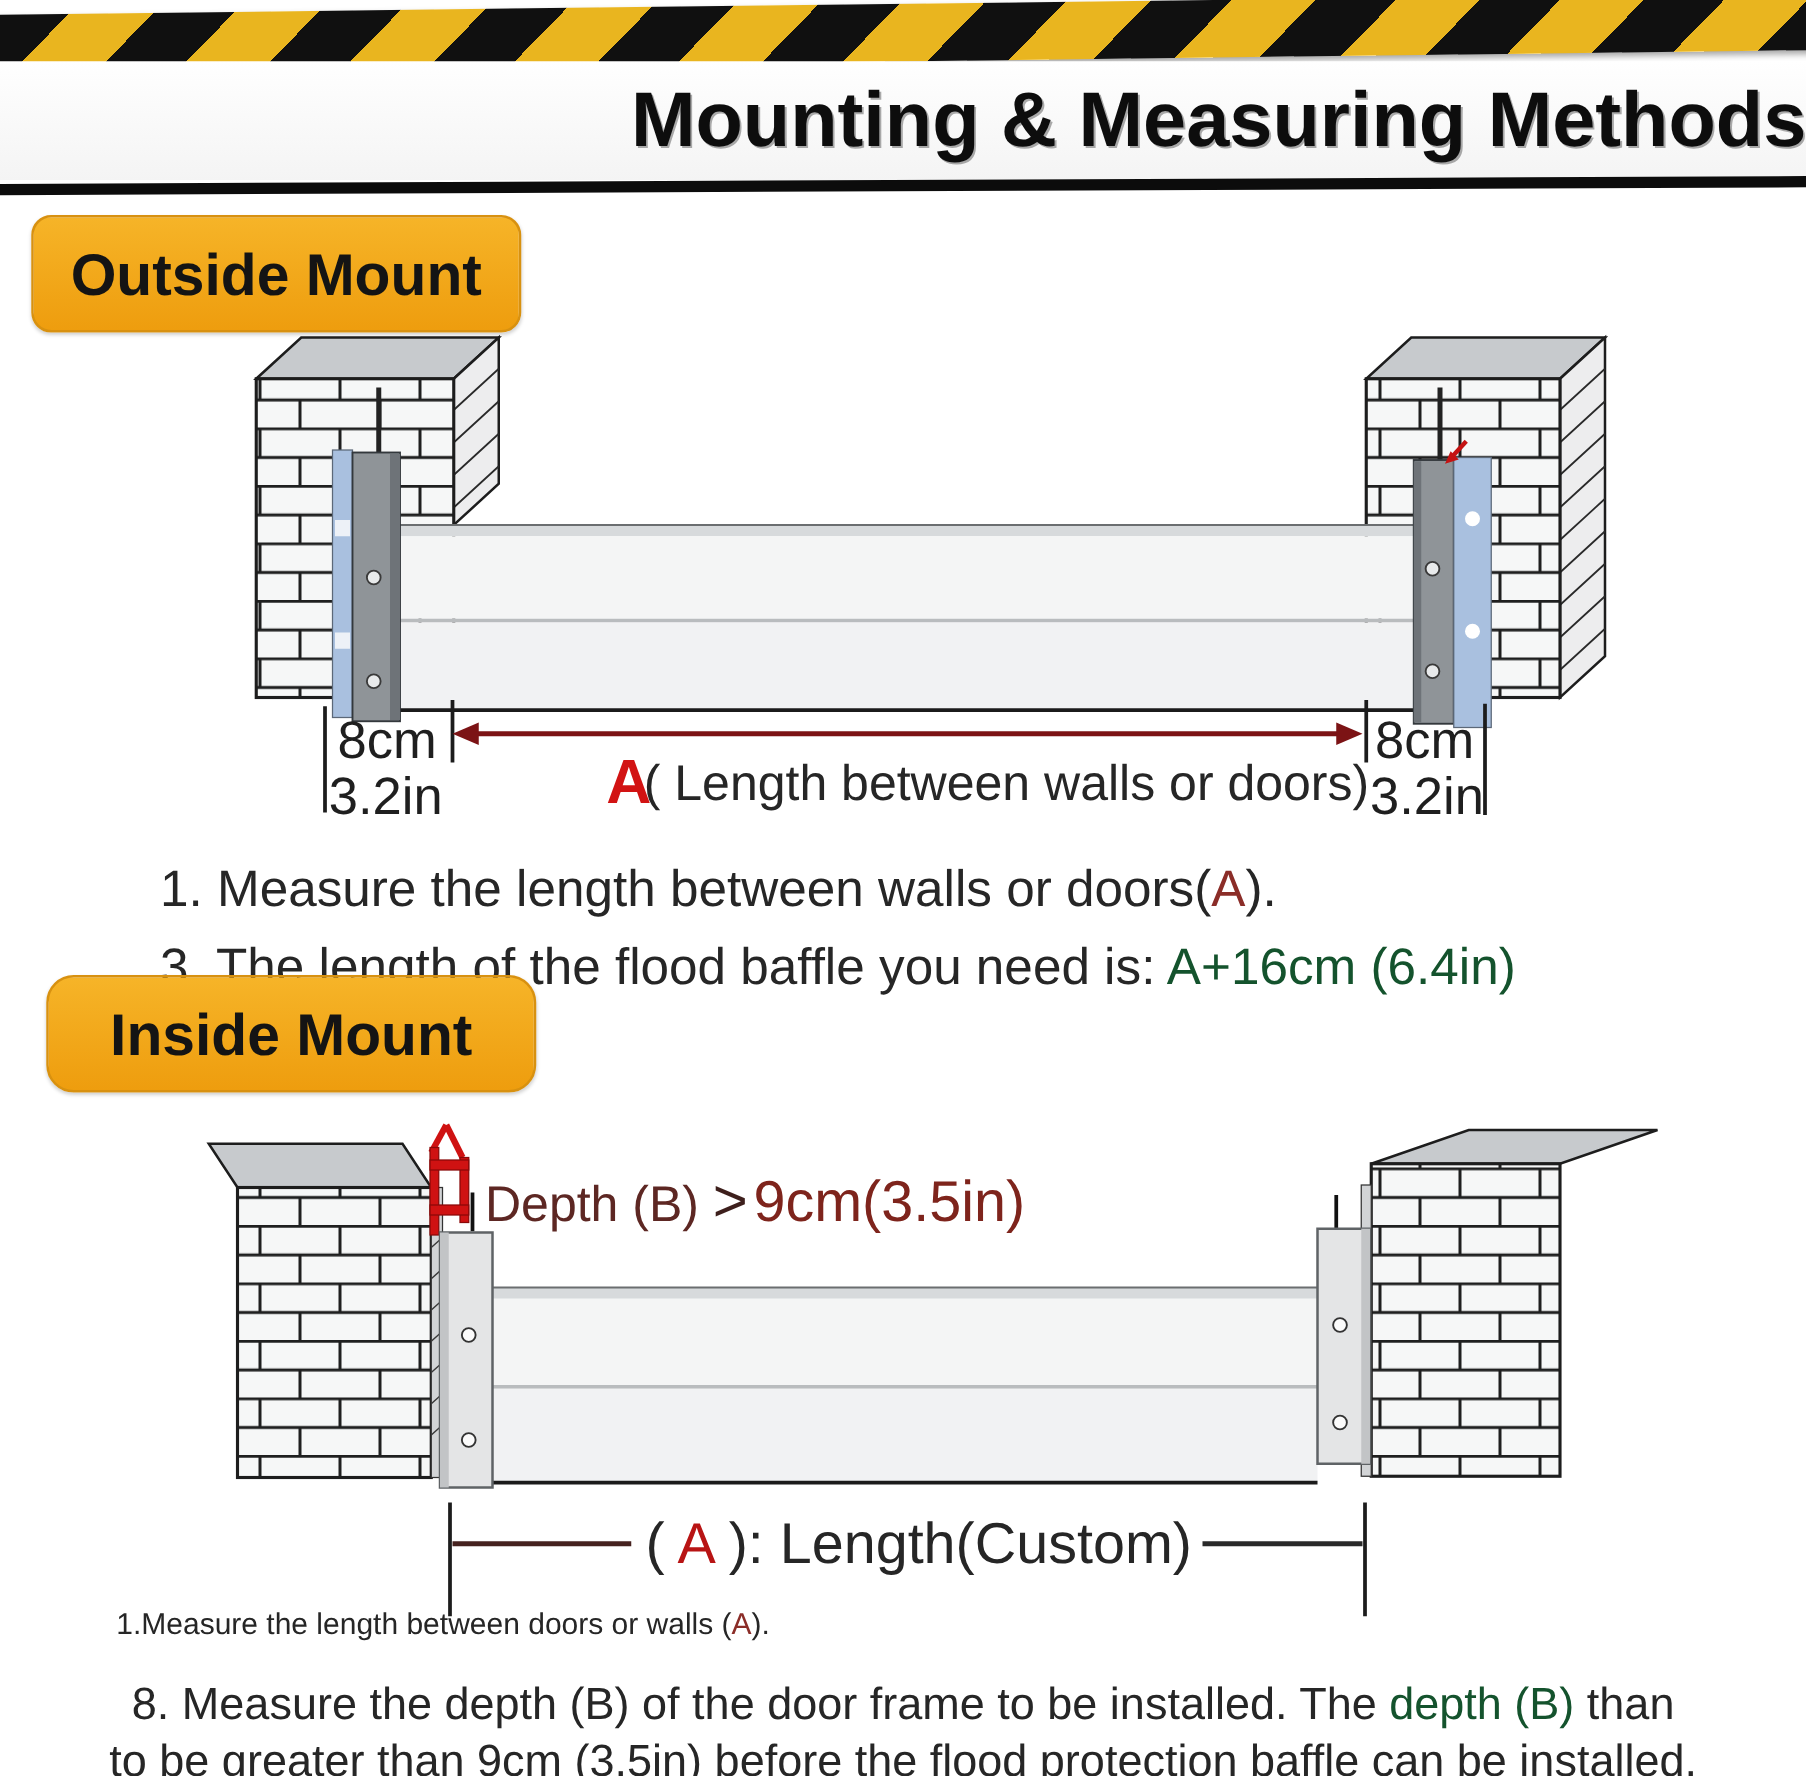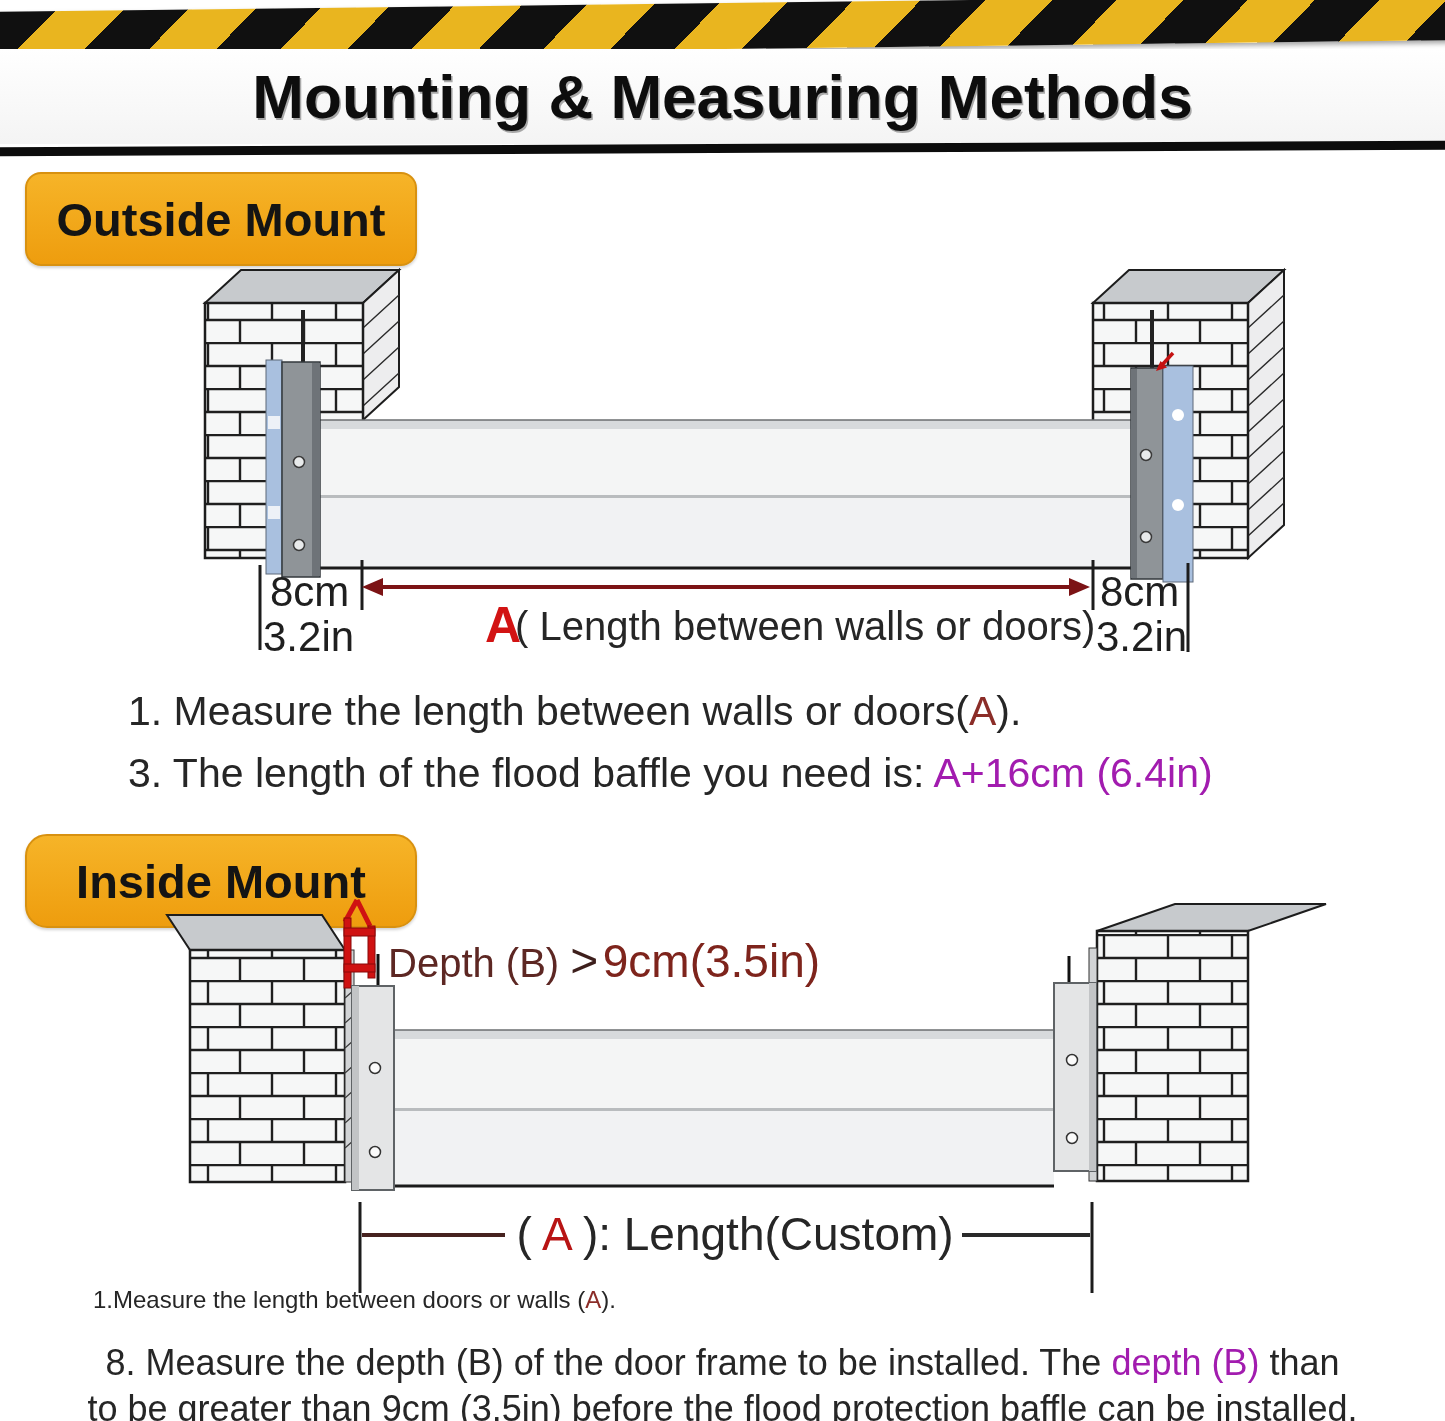--- a/index.html
+++ b/index.html
@@ -5,45 +5,45 @@
   html,body{margin:0;padding:0;background:#ffffff;}
   .page{position:relative;width:1445px;height:1421px;background:#ffffff;overflow:hidden;
         font-family:"Liberation Sans",sans-serif;color:#262626;}
 
   
   .tape{position:absolute;left:-10px;top:3px;width:1470px;height:46px;
         background:repeating-linear-gradient(135deg,#101010 0 46px,#e9b51f 46px 94px);
         transform:rotate(-0.7deg);box-shadow:0 3px 5px rgba(0,0,0,.35);}
   .title-band{position:absolute;left:0;top:49px;width:1445px;height:95px;
         background:linear-gradient(180deg,#ffffff,#f4f4f4);
-        display:flex;align-items:center;justify-content:center;}
+        display:flex;align-items:center;justify-content:flex-end;}
   .title-band h1{margin:0;font-size:62px;font-weight:bold;color:#0d0d0d;letter-spacing:0px;
         text-shadow:1.5px 1.5px 0 rgba(70,70,70,.45);}
   .black-bar{position:absolute;left:-6px;top:144px;width:1460px;height:9px;background:#0c0c0c;
         transform:rotate(-0.25deg);border-radius:3px;}
 
   
   .badge{position:absolute;left:25px;width:388px;height:90px;border-radius:22px;
         background:linear-gradient(180deg,#f6b428,#ee9d0e);
         border:2px solid #d89110;
         display:flex;align-items:center;justify-content:center;
         font-size:47px;font-weight:600;color:#141414;box-shadow:0 2px 3px rgba(0,0,0,.18);}
   .badge.b1{top:172px;border-radius:16px;}
-  .badge.b2{top:834px;}
+  .badge.b2{top:780px;margin-left:12px;}
 
   
   svg{position:absolute;left:0;}
   svg text{font-family:"Liberation Sans",sans-serif;}
   .dg1{top:250px;}
   .dg2{top:888px;}
 
   
   .instr1{position:absolute;left:128px;top:680px;font-size:41px;line-height:62px;color:#262626;white-space:nowrap;}
   .red-a{color:#8b2d28;}
-  .maroon{color:#a21caf;}
+  .maroon{color:#14532d;}
   .instr2-l1{position:absolute;left:93px;top:1286px;font-size:24px;color:#262626;white-space:nowrap;}
   .instr2-l2{position:absolute;left:30px;top:1340px;width:1385px;text-align:center;
         font-size:36px;line-height:46px;color:#262626;}
 </style>
 </head>
 <body>
 
 <div class="page">
 
   <div class="tape"></div>

